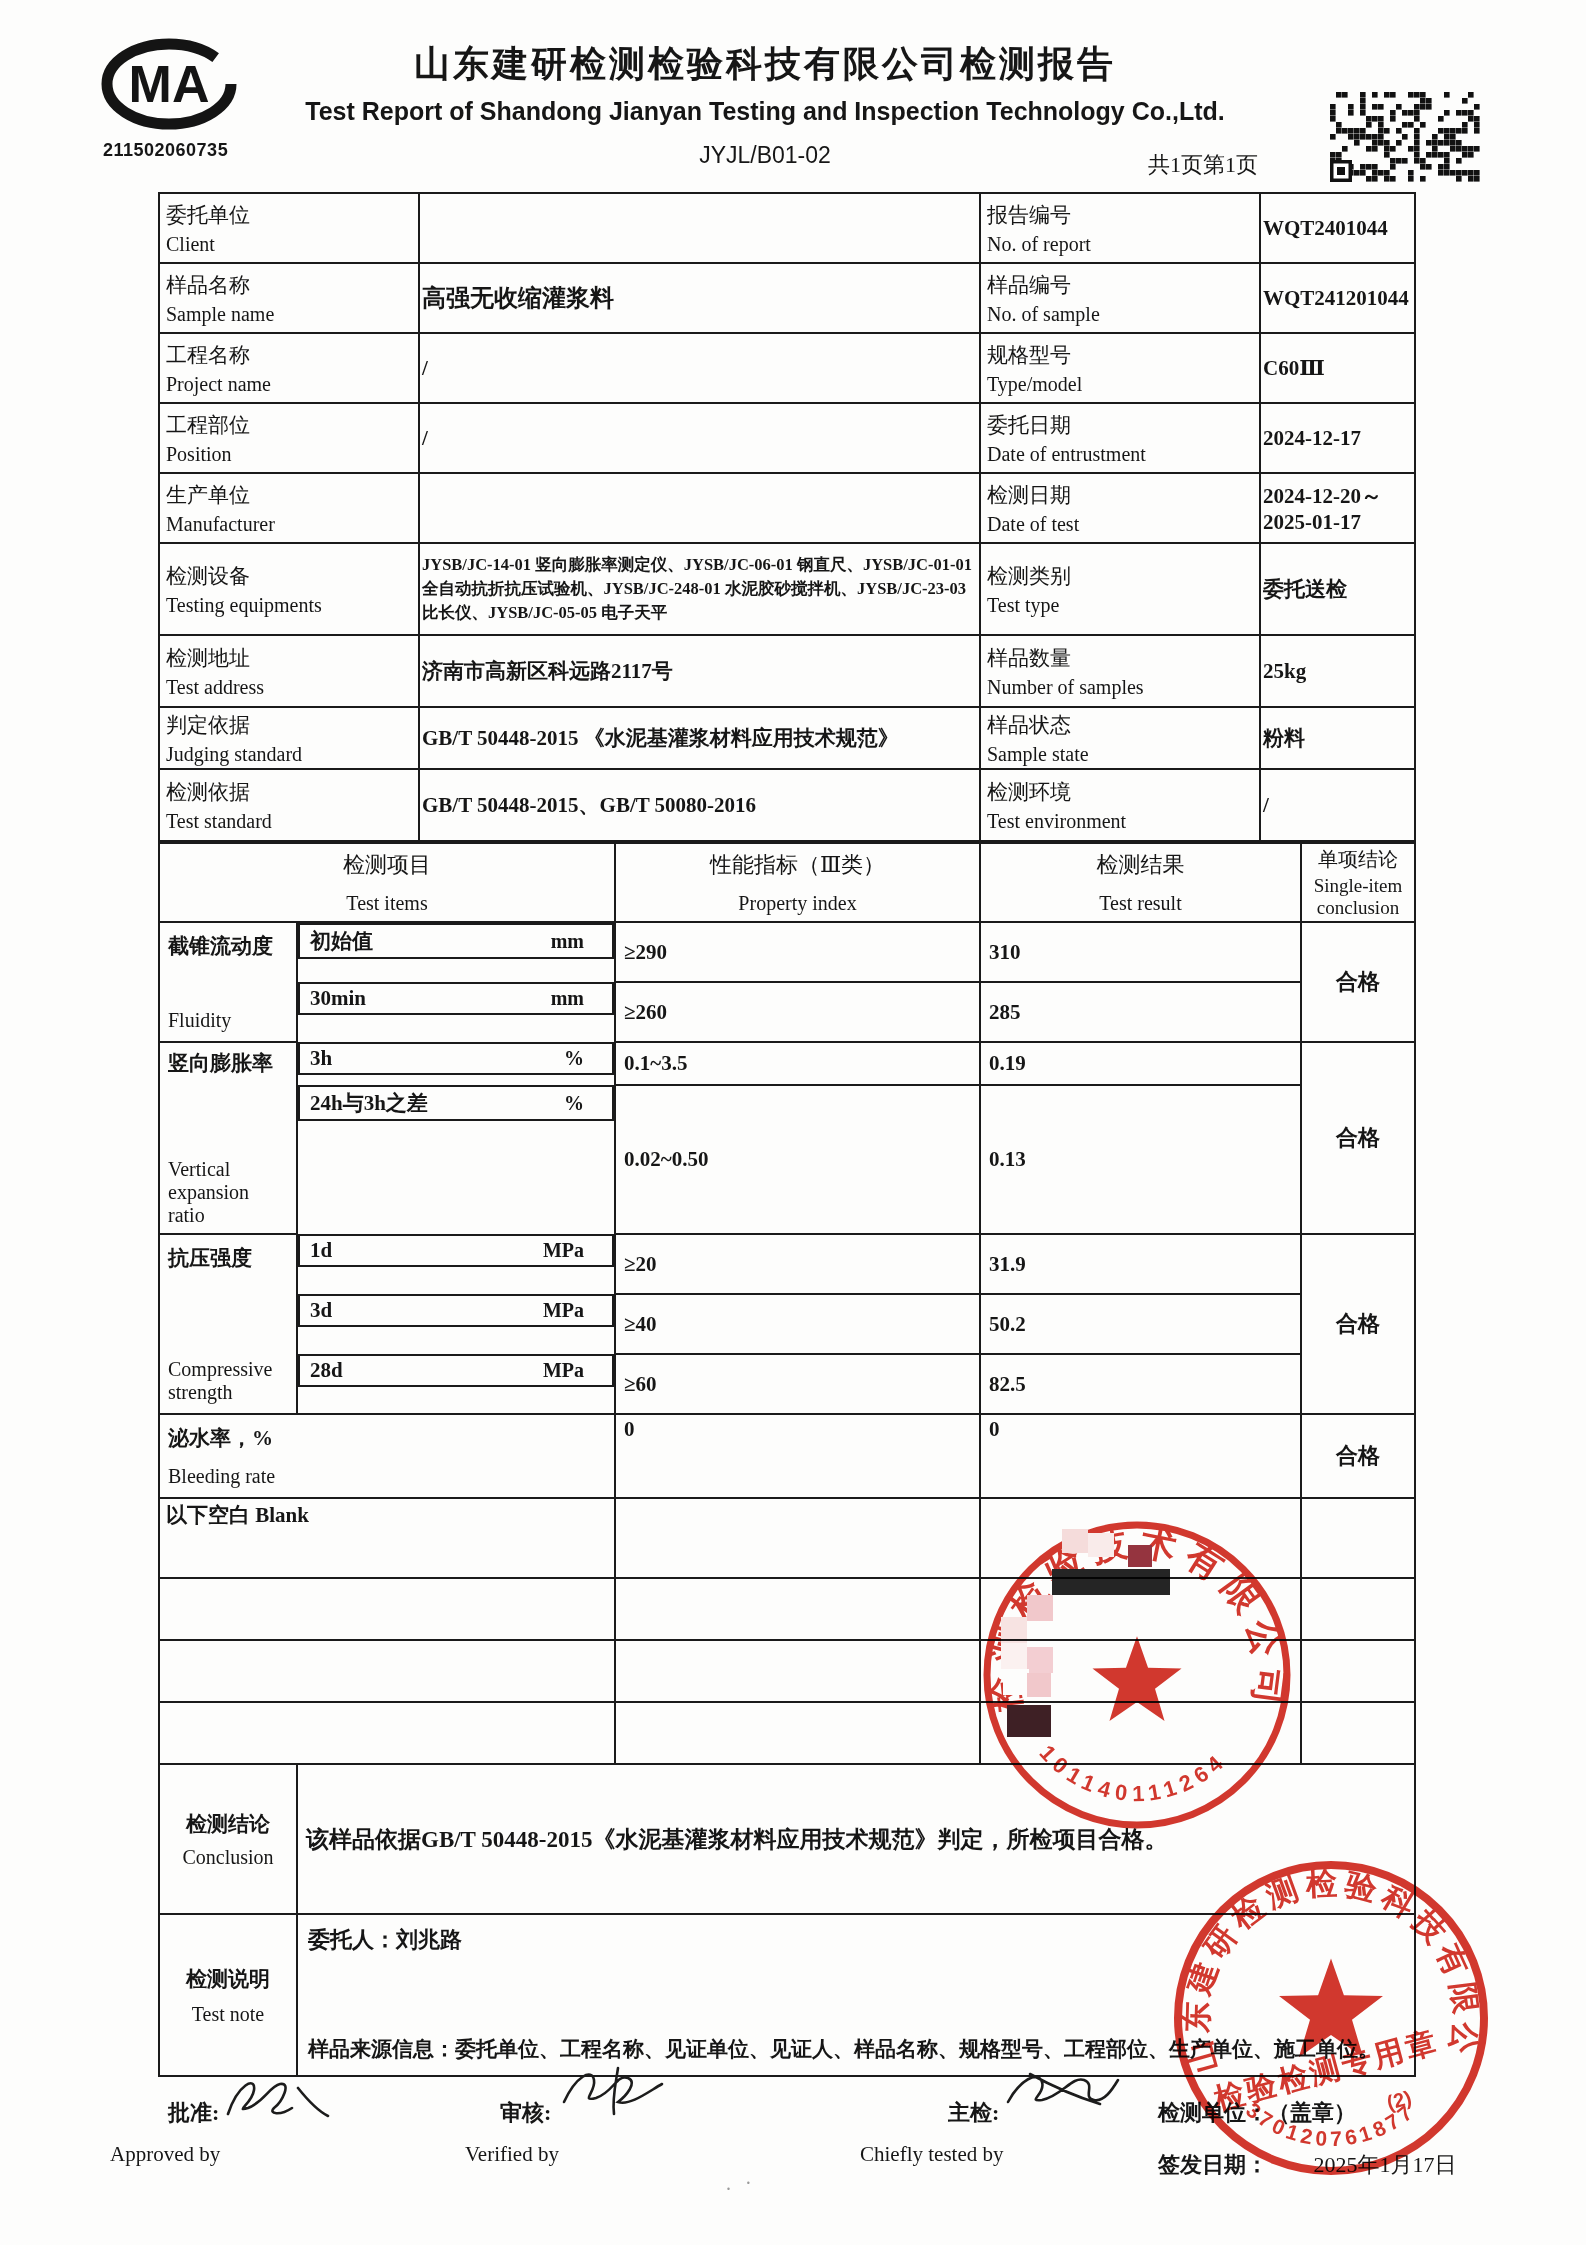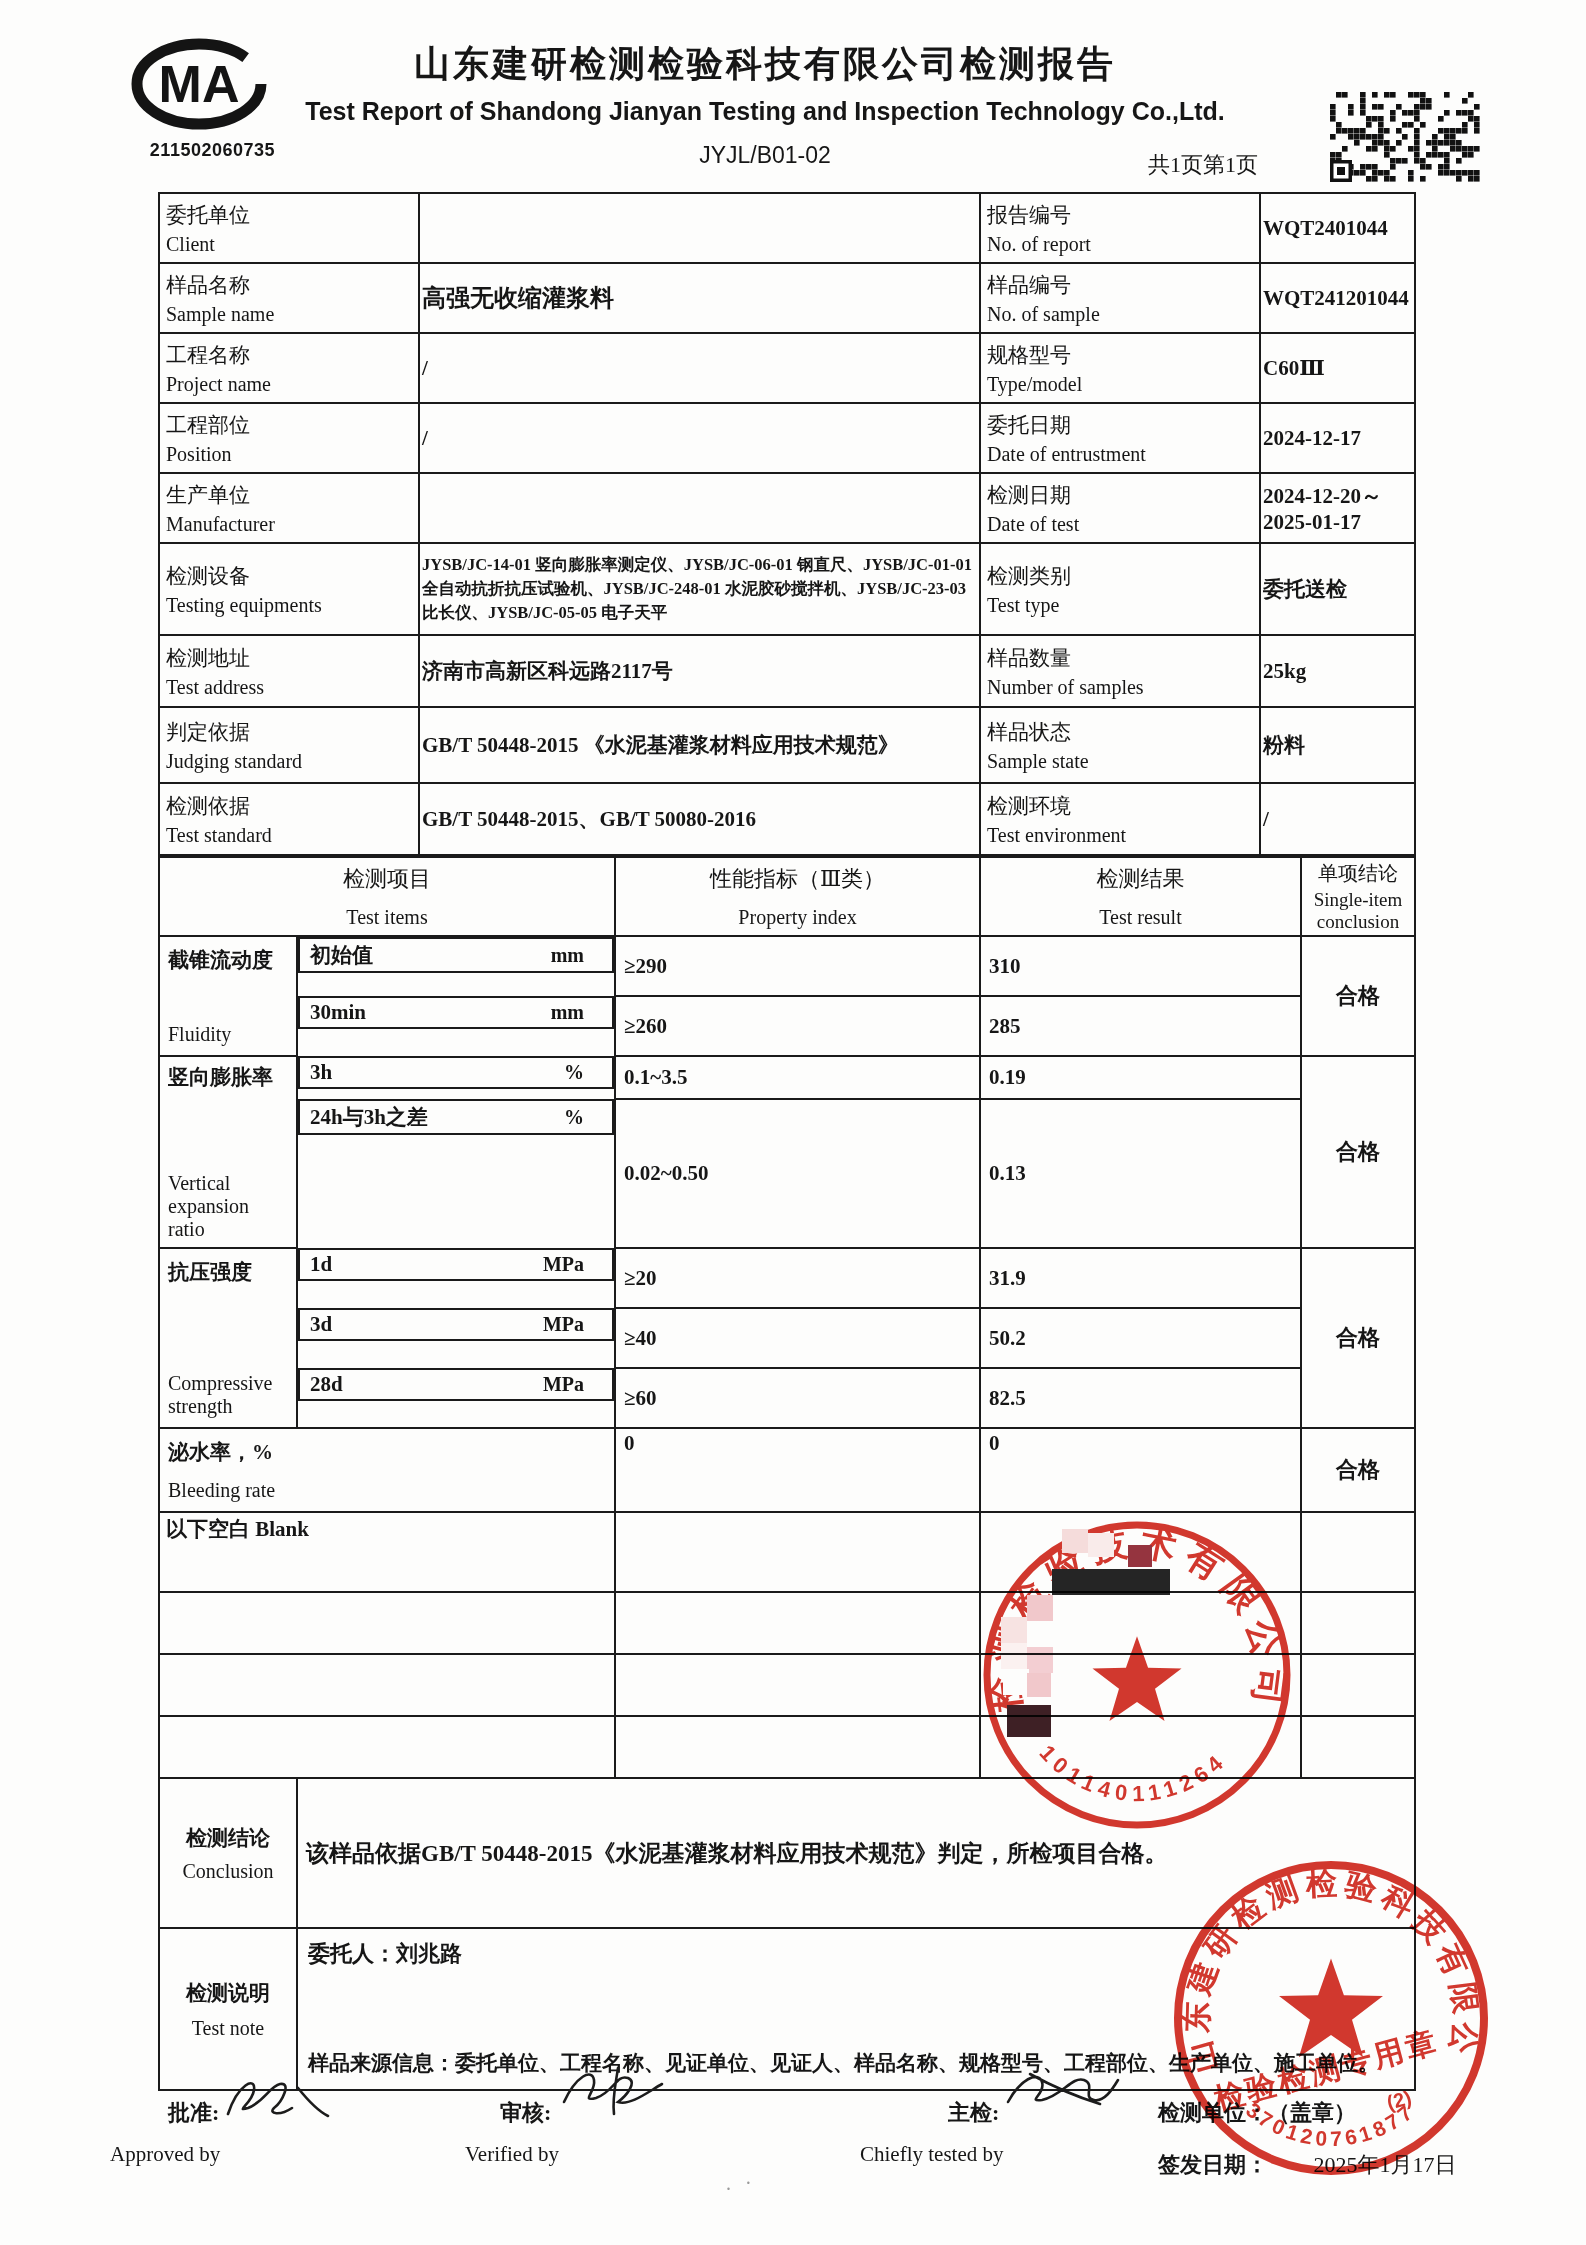--- a/index.html
+++ b/index.html
@@ -1,19 +1,19 @@
 <!DOCTYPE html>
 <html><head>
 <meta charset="utf-8">
 <style>
   html,body{margin:0;padding:0;background:#ffffff;}
   .page{position:relative;width:1586px;height:2245px;background:#fdfdfc;
         font-family:"Liberation Serif","DejaVu Serif",serif;color:#161616;overflow:hidden;}
   
-  .cma-wrap{position:absolute;left:95px;top:38px;width:180px;text-align:right;}
+  .cma-wrap{position:absolute;left:95px;top:38px;width:180px;text-align:left;}
   .cma-code{font-family:"Liberation Sans","DejaVu Sans",sans-serif;font-size:18px;font-weight:bold;
             letter-spacing:.5px;margin-top:2px;margin-left:8px;}
   .titles{position:absolute;left:160px;top:40px;width:1210px;text-align:center;}
   .title-cn{font-family:"Liberation Sans","DejaVu Sans",sans-serif;font-size:36px;font-weight:bold;letter-spacing:3px;}
   .title-en{font-family:"Liberation Sans","DejaVu Sans",sans-serif;font-size:25px;font-weight:bold;margin-top:8px;}
   .doc-code{font-family:"Liberation Sans","DejaVu Sans",sans-serif;font-size:23px;margin-top:16px;}
   .page-label{position:absolute;left:1148px;top:150px;font-size:22px;font-weight:normal;}
   .qr{position:absolute;left:1330px;top:92px;width:150px;height:90px;}
   
   .tables{position:absolute;left:158px;top:192px;width:1256px;}
@@ -323,21 +323,21 @@
               <span class="cn">检测地址</span>
               <span class="en">Test address</span>
             </td>
         <td class="val">济南市高新区科远路2117号</td>
         <td class="lbl">
               <span class="cn">样品数量</span>
               <span class="en">Number of samples</span>
             </td>
         <td class="val">25kg</td>
       </tr>
-      <tr style="height:76px">
+      <tr style="height:62px">
         <td class="lbl">
               <span class="cn">判定依据</span>
               <span class="en">Judging standard</span>
             </td>
         <td class="val">GB/T 50448-2015 《水泥基灌浆材料应用技术规范》</td>
         <td class="lbl">
               <span class="cn">样品状态</span>
               <span class="en">Sample state</span>
             </td>
         <td class="val">粉料</td>

